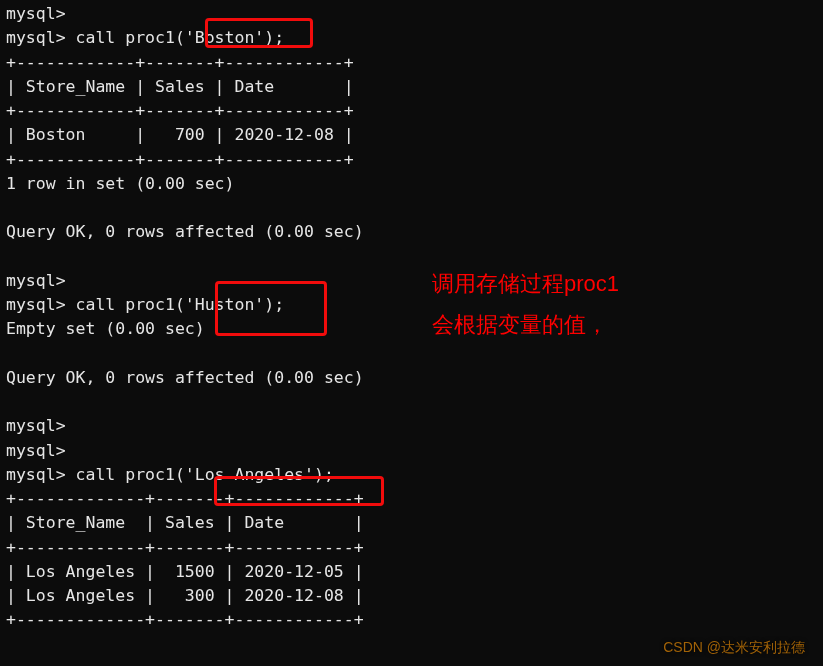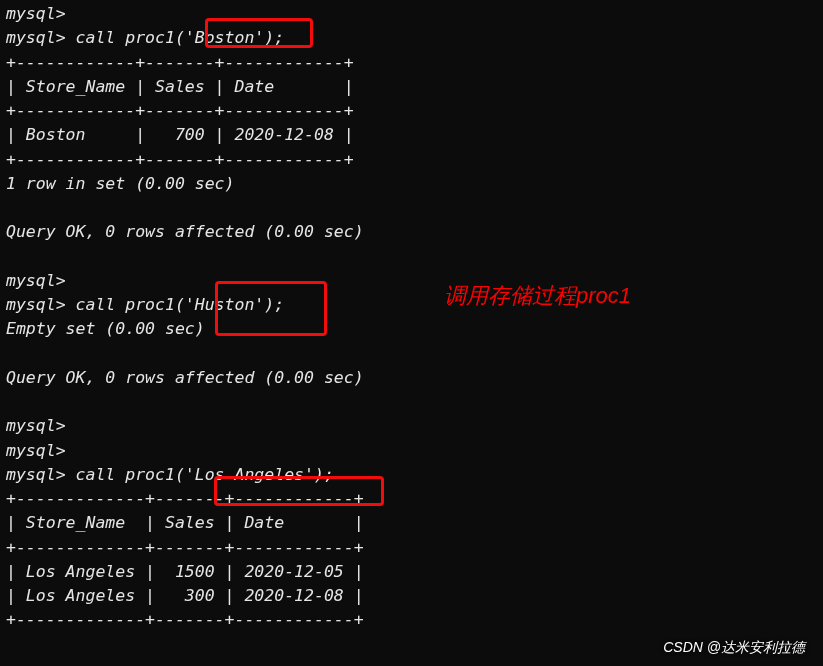--- a/index.html
+++ b/index.html
@@ -1,15 +1,15 @@
 <!DOCTYPE html>
 <html><head>
 <meta charset="utf-8">
 <style>
-  * { margin: 0; padding: 0; box-sizing: border-box; font-style: italic; }
+  * { margin: 0; padding: 0; box-sizing: border-box; }
   body {
     width: 823px;
     height: 666px;
     background: #0c0c0c;
     font-family: "Consolas", "Courier New", monospace;
     font-size: 16.5px;
     color: #e6e6e6;
     position: relative;
     overflow: hidden;
     line-height: 1.47;
@@ -30,21 +30,21 @@
     color: #ff0000;
     font-family: "Microsoft YaHei", "SimHei", Arial, sans-serif;
     font-size: 22px;
     line-height: 1.85;
     white-space: nowrap;
   }
   .watermark {
     position: absolute;
     right: 18px;
     bottom: 8px;
-    color: #ffffff;
+    color: #a16207;
     font-family: Arial, sans-serif;
     font-size: 14px;
     text-shadow: 0 0 4px #000;
   }
 </style>
 </head>
 <body>
 
 <pre class="term"><span>mysql&gt;</span>
 <span>mysql&gt; call proc1('Boston');</span>
@@ -70,17 +70,18 @@
 <span>| Store_Name  | Sales | Date       |</span>
 <span>+-------------+-------+------------+</span>
 <span>| Los Angeles |  1500 | 2020-12-05 |</span>
 <span>| Los Angeles |   300 | 2020-12-08 |</span>
 <span>+-------------+-------+------------+</span></pre>
 
 <div class="hlbox" style="left:205px; top:18px; width:108px; height:30px;"></div>
 <div class="hlbox" style="left:215px; top:281px; width:112px; height:55px;"></div>
 <div class="hlbox" style="left:214px; top:476px; width:170px; height:30px;"></div>
 
-<div class="anno" style="left:444px; top:264px;margin-top:12px;">
+<div class="anno" style="left:432px; top:264px;">
   <div>调用存储过程proc1</div>
+  <div>会根据变量的值，</div>
 </div>
 
 <div class="watermark">CSDN @达米安利拉德</div>
 
 </body></html>

